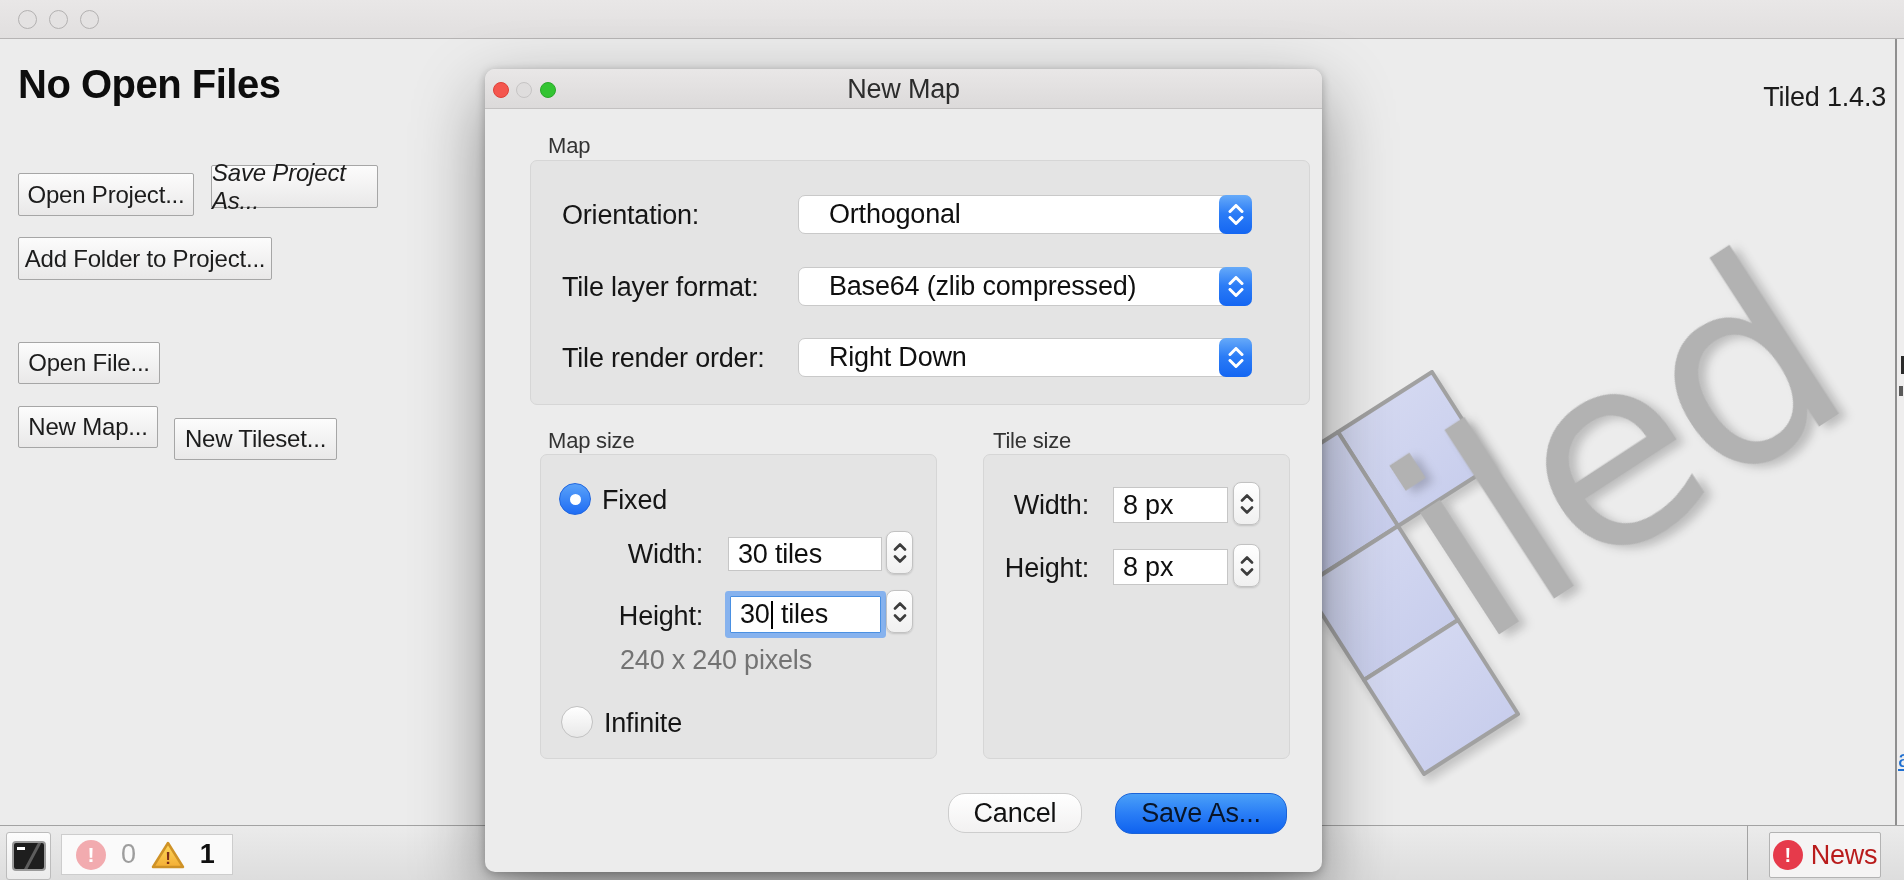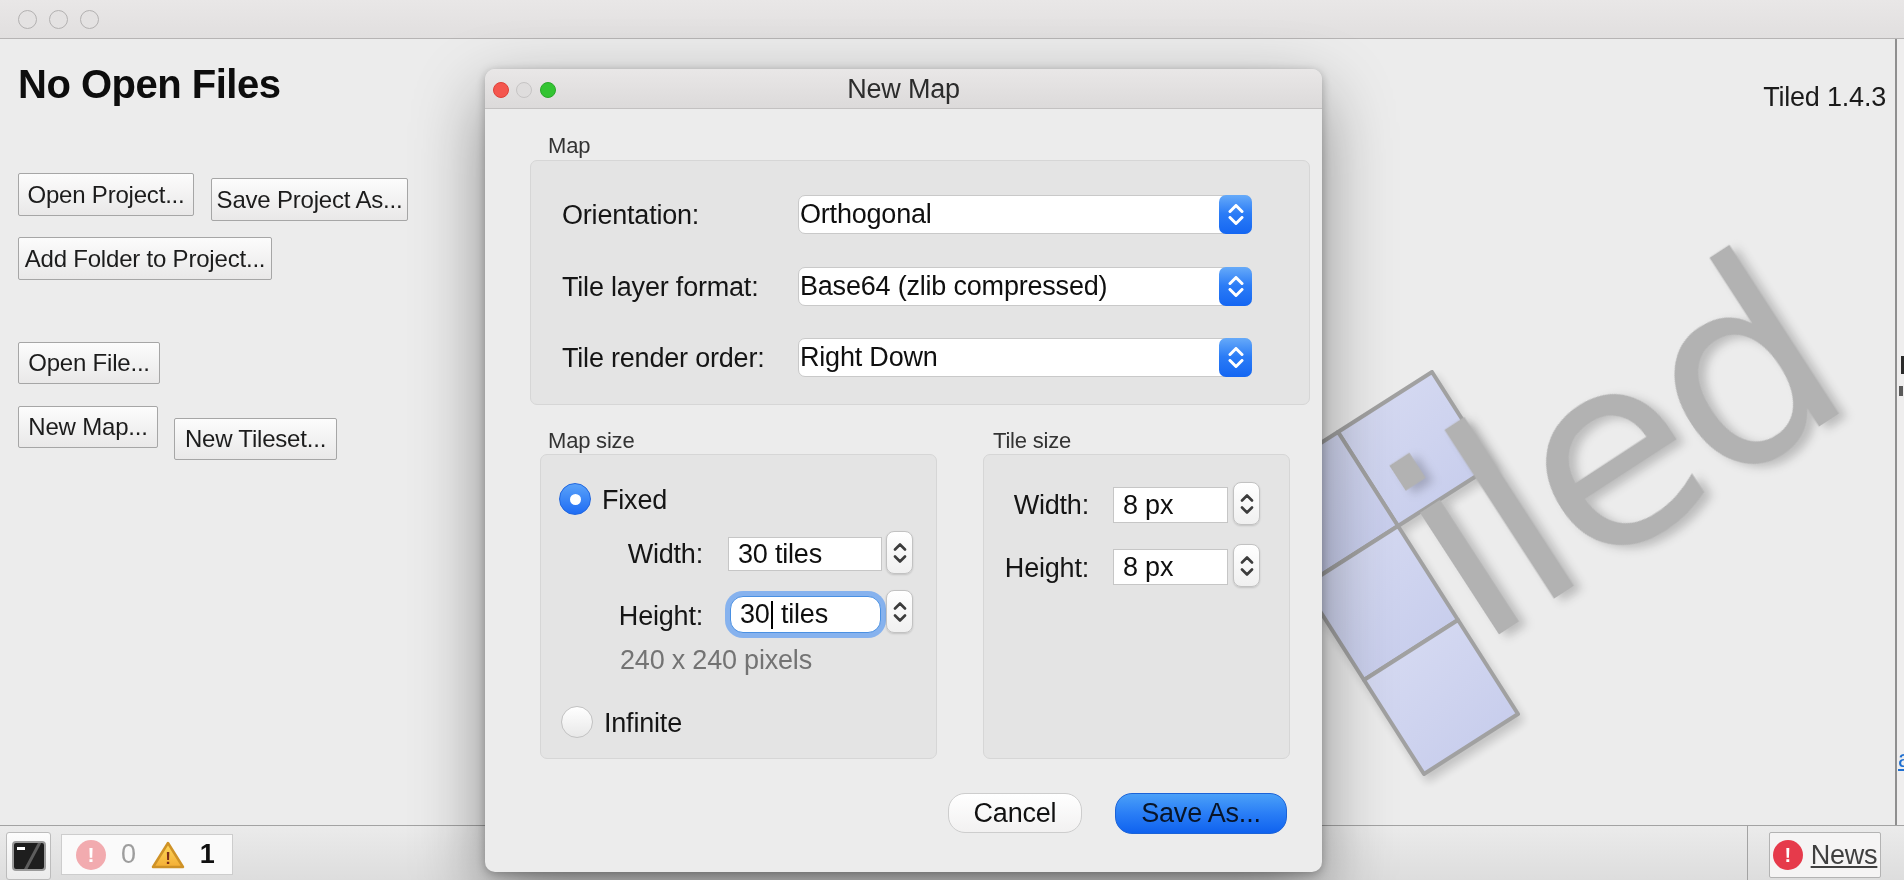--- a/index.html
+++ b/index.html
@@ -24,21 +24,21 @@
   .version{position:absolute;left:1748px;top:82px;width:138px;text-align:right;font-size:27px;color:#1b1b1b;}
 
   
   .pbtn{
     position:absolute;display:flex;align-items:center;justify-content:center;
     font-size:24px;color:#1c1c1c;
     background:linear-gradient(180deg,#fcfcfc,#e9e8e8);
     border:1.5px solid #a6a6a6;border-radius:2px;cursor:default;
   }
   .b-openproj{left:18px;top:173px;width:176px;height:43px;}
-  .b-saveproj{left:211px;top:178px;width:197px;height:43px;}
+  .b-saveproj{left:211px;top:165px;width:167px;height:43px;font-style:italic;}
   .b-addfolder{left:18px;top:237px;width:254px;height:43px;}
   .b-openfile{left:18px;top:342px;width:142px;height:42px;}
   .b-newmap{left:18px;top:406px;width:140px;height:42px;}
   .b-newtileset{left:174px;top:418px;width:163px;height:42px;}
 
   
   .watermark{position:absolute;left:0;top:0;width:1904px;height:880px;pointer-events:none;}
 
   
   .edge-strip{
@@ -75,21 +75,21 @@
   .count-zero{font-size:27px;color:#9d9d9d;}
   .count-one{font-size:27px;color:#101010;font-weight:700;}
   .news-sep{position:absolute;left:1747px;top:0;width:1px;height:55px;background:#a3a3a3;}
   .news-btn{
     position:absolute;left:1769px;top:6px;width:112px;height:46px;
     background:#f5f4f4;border:1.5px solid #b3b3b3;border-radius:2px;
     display:flex;align-items:center;justify-content:center;gap:8px;
   }
   .news-badge{width:30px;height:30px;border-radius:50%;background:#e63a4b;color:#fff;
     display:flex;align-items:center;justify-content:center;font-size:20px;font-weight:700;flex:0 0 auto;}
-  .news-label{font-size:27px;color:#404040;text-decoration:underline;}
+  .news-label{font-size:27px;color:#b91c1c;}
 
   
   .dialog{
     position:absolute;left:485px;top:37px;width:837px;height:803px;
     background:#ececec;border-radius:10px;
     box-shadow:0 28px 70px rgba(0,0,0,.42),0 2px 10px rgba(0,0,0,.28);
     margin-top:32px;
   }
   .dlg-titlebar{
     position:absolute;left:0;top:0;width:100%;height:40px;
@@ -108,21 +108,21 @@
   .gl-map{left:63px;top:64px;} .gb-map{left:45px;top:91px;width:780px;height:245px;}
   .gl-mapsize{left:63px;top:359px;} .gb-mapsize{left:55px;top:385px;width:397px;height:305px;}
   .gl-tilesize{left:508px;top:359px;} .gb-tilesize{left:498px;top:385px;width:307px;height:305px;}
 
   .frm-label{position:absolute;font-size:27px;color:#151515;}
   .lab-orient{left:77px;top:131px;} .lab-format{left:77px;top:203px;} .lab-order{left:77px;top:274px;}
 
   .combo{
     position:absolute;left:313px;width:454px;height:39px;
     background:#fff;border:1px solid #c9c9c9;border-radius:7px;
-    font-size:27px;color:#0f0f0f;line-height:37px;padding-left:1px;
+    font-size:27px;color:#0f0f0f;line-height:37px;padding-left:30px;
   }
   .c1{top:126px;} .c2{top:198px;} .c3{top:269px;}
   .combo-cap{
     position:absolute;right:-1px;top:-1px;width:33px;height:39px;border-radius:7px;
     background:linear-gradient(#66aaf9,#2b7cf6 48%,#1466f2);
     display:flex;flex-direction:column;align-items:center;justify-content:center;gap:3px;
   }
   .chev{display:block;}
 
   .radio{position:absolute;width:32px;height:32px;border-radius:50%;}
@@ -136,21 +136,21 @@
   .lab-pixels{left:135px;top:576px;font-size:27px;color:#737373;text-align:right;}
   .lab-w2{left:495px;top:421px;width:109px;text-align:right;}
   .lab-h2{left:495px;top:484px;width:109px;text-align:right;}
 
   .spinfield{
     position:absolute;background:#fff;border:1px solid #c6c6c6;
     font-size:27px;color:#0f0f0f;display:flex;align-items:center;padding-left:9px;white-space:pre;
   }
   .sf-w1{left:243px;top:468px;width:154px;height:34px;text-align:center;}
   .sf-h1{left:245px;top:527px;width:151px;height:37px;
-    border:1px solid #4a90e2;box-shadow:0 0 0 5px rgba(110,165,240,.8);border-radius:13px;}
+    border:1px solid #4a90e2;box-shadow:0 0 0 5px rgba(110,165,240,.8);border-radius:1px;}
   .sf-w2{left:628px;top:418px;width:115px;height:36px;}
   .sf-h2{left:628px;top:480px;width:115px;height:36px;}
   .caret{display:inline-block;width:2px;height:28px;background:#000;margin:0 1px;}
 
   .stepper{
     position:absolute;width:27px;height:43px;border-radius:8px;
     background:linear-gradient(#ffffff,#f0f0f0);border:1px solid #c2c2c2;
     display:flex;flex-direction:column;align-items:center;justify-content:center;gap:4px;
     box-shadow:0 1px 2px rgba(0,0,0,.15);
   }

